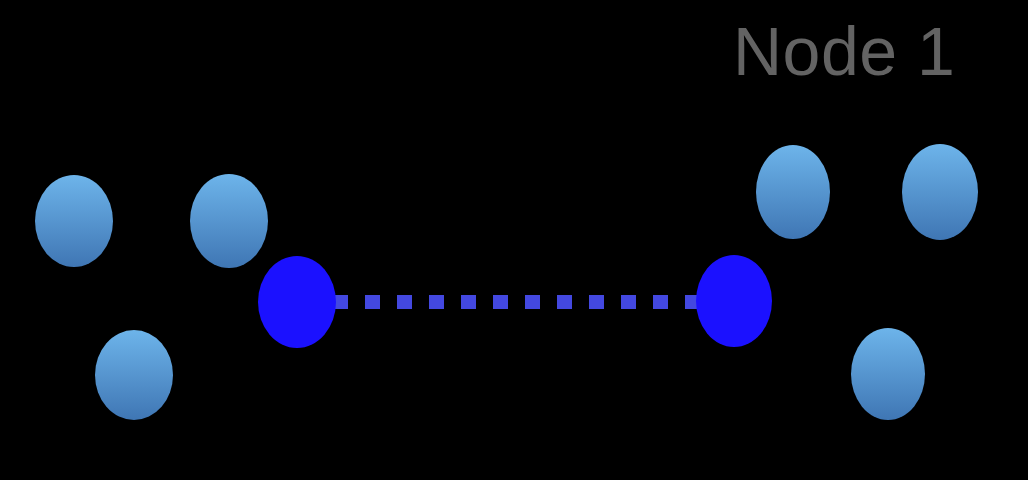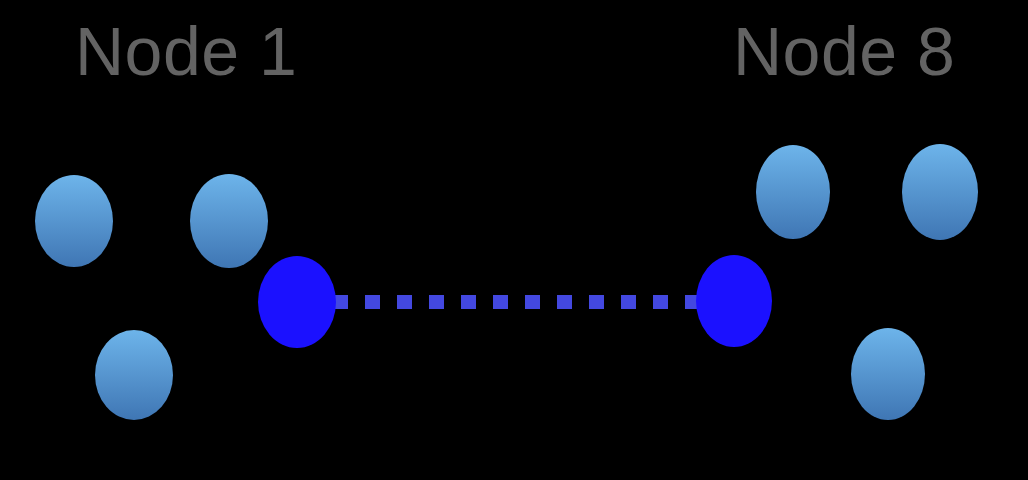--- a/index.html
+++ b/index.html
@@ -35,22 +35,21 @@
   }
   .edge {
     position: absolute;
     z-index: 1;
   }
 </style>
 </head>
 <body>
 
 <div id="canvas" style="background: rgb(0, 0, 0);">
-  <div class="node-label label-1" style="color: rgb(99, 99, 99);">Node 1</div>
-  <div class="node-label label-2" style="color: rgb(99, 99, 99);">Node 8</div>
+  <div class="node-label label-2" style="color: rgb(99, 99, 99);">Node 1</div>
   <div class="edge" id="edge" style="left: 333px; top: 295px; width: 364px; height: 14px; background: repeating-linear-gradient(90deg, rgb(67, 72, 224) 0px, rgb(67, 72, 224) 15px, transparent 15px, transparent 32px);"></div>
 <div class="ellipse" style="left: 35px; top: 175px; width: 78px; height: 92px; background: linear-gradient(rgb(109, 180, 234), rgb(63, 118, 180));"></div>
     <div class="ellipse" style="left: 190px; top: 174px; width: 78px; height: 94px; background: linear-gradient(rgb(109, 180, 234), rgb(63, 118, 180));"></div>
     <div class="ellipse" style="left: 95px; top: 330px; width: 78px; height: 90px; background: linear-gradient(rgb(109, 180, 234), rgb(63, 118, 180));"></div>
     <div class="ellipse" style="left: 258px; top: 256px; width: 78px; height: 92px; background: rgb(27, 17, 255);"></div>
     <div class="ellipse" style="left: 756px; top: 145px; width: 74px; height: 94px; background: linear-gradient(rgb(109, 180, 234), rgb(63, 118, 180));"></div>
     <div class="ellipse" style="left: 902px; top: 144px; width: 76px; height: 96px; background: linear-gradient(rgb(109, 180, 234), rgb(63, 118, 180));"></div>
     <div class="ellipse" style="left: 851px; top: 328px; width: 74px; height: 92px; background: linear-gradient(rgb(109, 180, 234), rgb(63, 118, 180));"></div>
     <div class="ellipse" style="left: 696px; top: 255px; width: 76px; height: 92px; background: rgb(27, 17, 255);"></div>
   </div>

